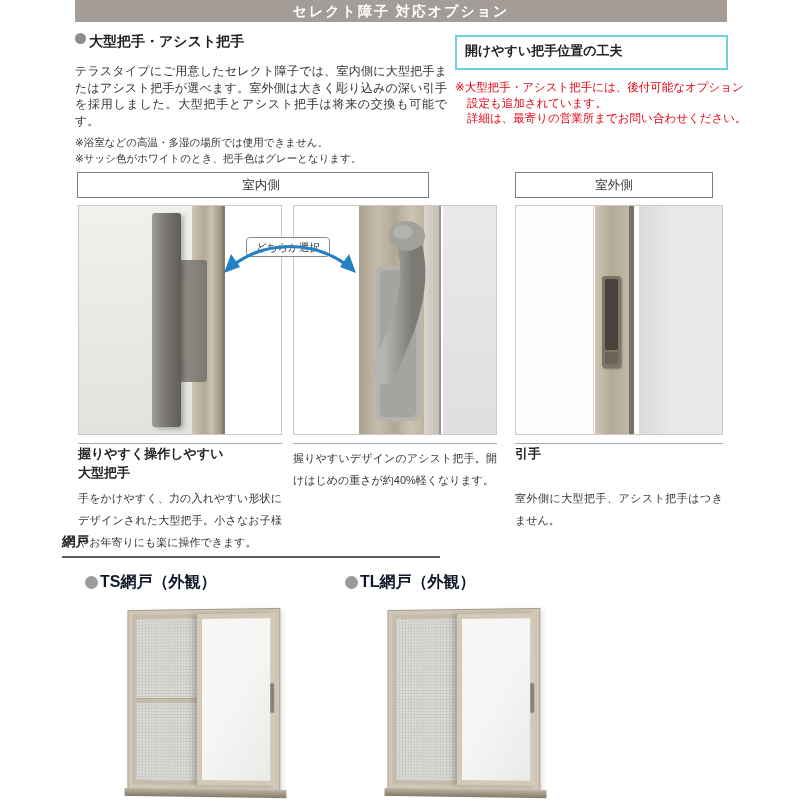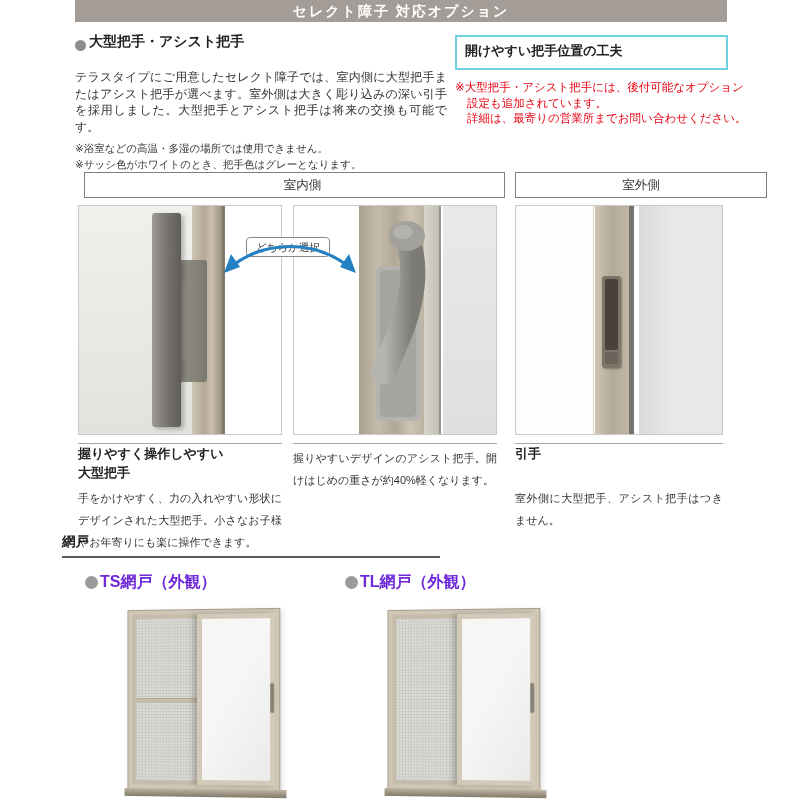--- a/index.html
+++ b/index.html
@@ -14,42 +14,42 @@
   
   .header-bar {
     position: absolute; left: 75px; top: 0; width: 652px; height: 22px;
     background: #a49c96; color: #fff;
     font-size: 14px; font-weight: bold; text-align: center; line-height: 22px;
     letter-spacing: 2px;
   }
 
   
   .intro-left { position: absolute; left: 75px; top: 33px; width: 372px; }
-  .section-heading { display: flex; align-items: flex-end; font-size: 14px; font-weight: bold; color: #222; }
+  .section-heading { display: flex; align-items: flex-start; font-size: 14px; font-weight: bold; color: #222; }
   .bullet { flex: none; width: 11px; height: 11px; border-radius: 50%; background: #8e8e8e; margin-right: 3px; }
-  .intro-body { margin-top: 18px; font-size: 12px; line-height: 16.5px; color: #333; text-align: justify; }
+  .intro-body { margin-top: 12px; font-size: 12px; line-height: 16.5px; color: #333; text-align: justify; }
   .intro-notes { margin-top: 5px; font-size: 10.5px; line-height: 16px; color: #333; }
 
   
   .intro-right { position: absolute; left: 455px; top: 35px; width: 273px; }
   .tip-box { border: 2px solid #6fd0e0; background: #fff; padding: 5px 8px 8px 8px; }
   .tip-title { font-size: 13px; font-weight: bold; color: #222; }
   .tip-body { margin-top: 3px; font-size: 10.5px; line-height: 14.5px; color: #333; text-align: justify; }
   .red-note { margin-top: 10px; color: #e60012; font-size: 11.5px; line-height: 15.5px; }
   .red-note .rl { white-space: nowrap; }
   .red-note .indent { padding-left: 12px; }
 
   
   .panel-header {
     position: absolute; top: 172px; height: 26px; background: #fff;
     border: 1px solid #7f7f7f; color: #333; font-size: 12.5px;
     text-align: center; line-height: 24px;
   }
-  .ph-indoor { left: 84px; width: 421px; padding-left: 16px; }
-  .ph-outdoor { left: 515px; width: 252px; }
+  .ph-indoor { left: 77px; width: 352px; padding-left: 16px; }
+  .ph-outdoor { left: 515px; width: 198px; }
 
   
   .photo { position: absolute; top: 205px; height: 230px; background: #fff; border: 1px solid #ccc9c4; overflow: hidden; }
   .photo1 { left: 78px; width: 204px; }
   .photo2 { left: 293px; width: 204px; }
   .photo3 { left: 515px; width: 208px; }
 
   
   .p1-glass { position: absolute; left: 0; top: 0; bottom: 0; width: 113px; background: linear-gradient(180deg, #eff1ed, #e1e3df); }
   .p1-frame { position: absolute; left: 113px; top: 0; bottom: 0; width: 33px;
@@ -94,21 +94,21 @@
   .caption { position: absolute; top: 443px; border-top: 1px solid #aaa79f; }
   .cap1 { left: 78px; width: 204px; }
   .cap2 { left: 293px; width: 204px; }
   .cap3 { left: 515px; width: 208px; }
   .caption-title { font-size: 13px; font-weight: bold; line-height: 19px; height: 40px; color: #222; }
   .caption-body { font-size: 11px; line-height: 22px; color: #333; margin-top: 3px; text-align: justify; }
 
   
   .screens-heading { position: absolute; left: 62px; top: 533px; font-size: 13.5px; font-weight: bold; color: #222; }
   .screens-rule { position: absolute; left: 62px; top: 556px; width: 378px; height: 0; border-top: 2px solid #5c5c5c; }
-  .screen-label { position: absolute; top: 572px; display: flex; align-items: center; font-size: 16px; font-weight: bold; color: #6d28d9; }
+  .screen-label { position: absolute; top: 572px; display: flex; align-items: center; font-size: 16px; font-weight: bold; color: #0f172a; }
   .screen-label .bullet { width: 13px; height: 13px; background: #9b9b9b; margin-right: 2px; }
   .ts-label { left: 85px; }
   .tl-label { left: 345px; justify-content: center; }
 
   
   .door { position: absolute; top: 609px; width: 154px; height: 188px; }
   .ts-door { left: 126px; }
   .tl-door { left: 386px; }
   .door-body { position: relative; width: 100%; height: 100%; transform: perspective(800px) rotateY(-7deg); }
   .door-frame { position: absolute; left: 0; right: 0; top: 0; bottom: 7px;

